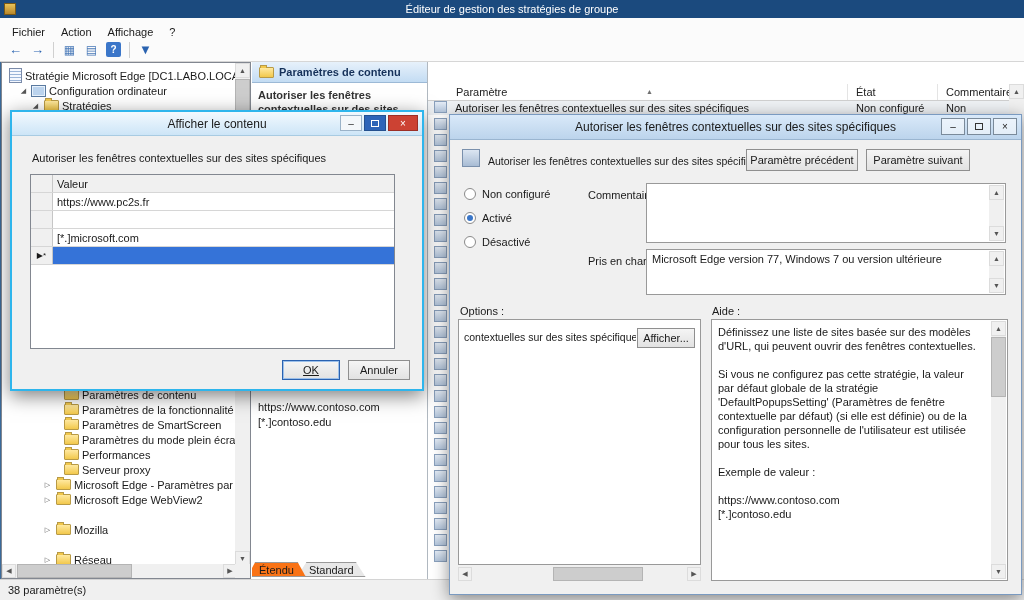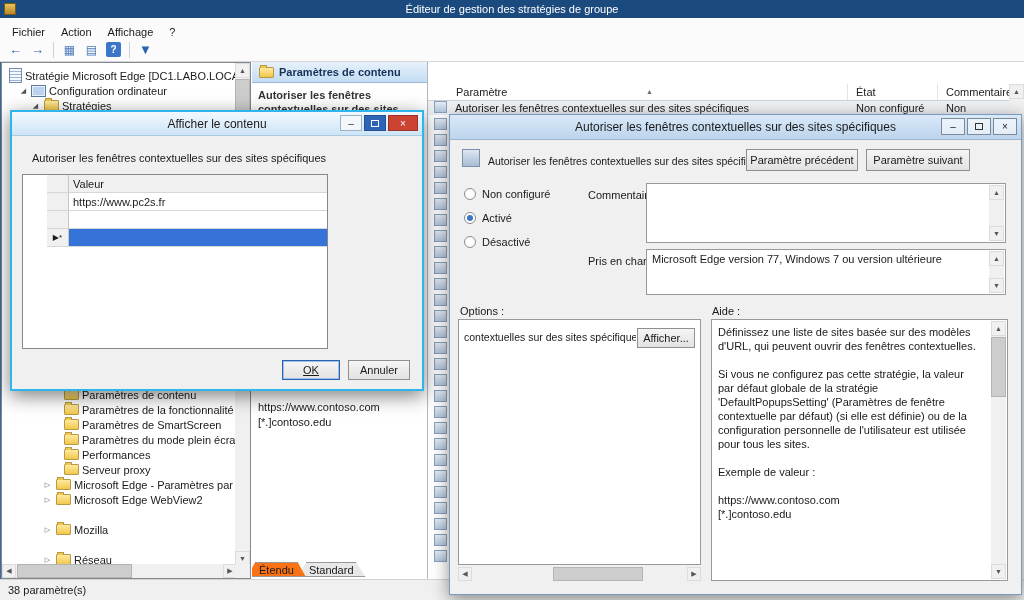--- a/index.html
+++ b/index.html
@@ -135,22 +135,22 @@
   .content-dialog{position:absolute;left:10px;top:110px;width:414px;height:281px;background:#f0f0f0;
                   border:2px solid #2eb5ec;box-sizing:border-box;box-shadow:0 5px 18px rgba(0,0,0,.5);z-index:20;}
   .cd-titlebar{position:relative;height:23px;background:linear-gradient(#f2f9fe,#cde5f7);
                border-bottom:1px solid #a8cbe2;display:flex;align-items:center;justify-content:center;font-size:12px;}
   .cd-btn{height:16px;display:flex;align-items:center;justify-content:center;font-size:10px;box-sizing:border-box;}
   .cd-min{width:22px;background:#f4f7fa;border:1px solid #9ab2c8;color:#333;}
   .cd-max{width:22px;background:#2d64b8;border:1px solid #24508f;color:#fff;}
   .cd-max .maxbox{border-color:#fff;}
   .cd-close{width:30px;background:#cc4233;border:1px solid #9c2f26;color:#fff;}
   .cd-label{position:absolute;left:20px;top:40px;}
-  .cd-grid{position:absolute;left:10px;top:62px;width:306px;height:175px;background:#fff;
-           border:1px solid #828790;box-sizing:border-box;display:flex;flex-direction:column;padding-left:24px;}
+  .cd-grid{position:absolute;left:18px;top:62px;width:365px;height:175px;background:#fff;
+           border:1px solid #828790;box-sizing:border-box;display:flex;flex-direction:column;}
   .cd-hrow,.cd-row{display:flex;height:18px;flex:0 0 auto;border-bottom:1px solid #d6d6d6;box-sizing:border-box;}
   .cd-gutter{width:22px;background:#f0f0f0;border-right:1px solid #c6c6c6;box-sizing:border-box;
              display:flex;align-items:center;justify-content:center;font-size:8px;flex:0 0 auto;}
   .cd-cell{flex:1;display:flex;align-items:center;padding-left:4px;background:#fff;}
   .cd-hrow .cd-cell{background:#f0f0f0;}
   .cd-row.selected .cd-cell{background:#3573d8;color:#fff;}
   .cd-filler{flex:1;background:#fff;}
   .cd-ok{position:absolute;left:270px;top:248px;width:58px;height:20px;}
   .cd-cancel{position:absolute;left:336px;top:248px;width:62px;height:20px;}
 </style>
@@ -438,20 +438,24 @@
         <div class="cd-gutter"></div>
         <div class="cd-cell">Valeur</div>
       </div>
       <div class="cd-row">
         <div class="cd-gutter"></div>
         <div class="cd-cell">https://www.pc2s.fr</div>
       </div>
       <div class="cd-row">
         <div class="cd-gutter"></div>
       </div>
+      <div class="cd-row">
+        <div class="cd-gutter"></div>
+        <div class="cd-cell">[*.]microsoft.com</div>
+      </div>
       <div class="cd-row selected">
         <div class="cd-gutter">▶*</div>
         <div class="cd-cell"></div>
       </div>
       <div class="cd-filler"></div>
     </div>
 
     <div class="btn default cd-ok">OK</div>
     <div class="btn cd-cancel">Annuler</div>
   </div>

